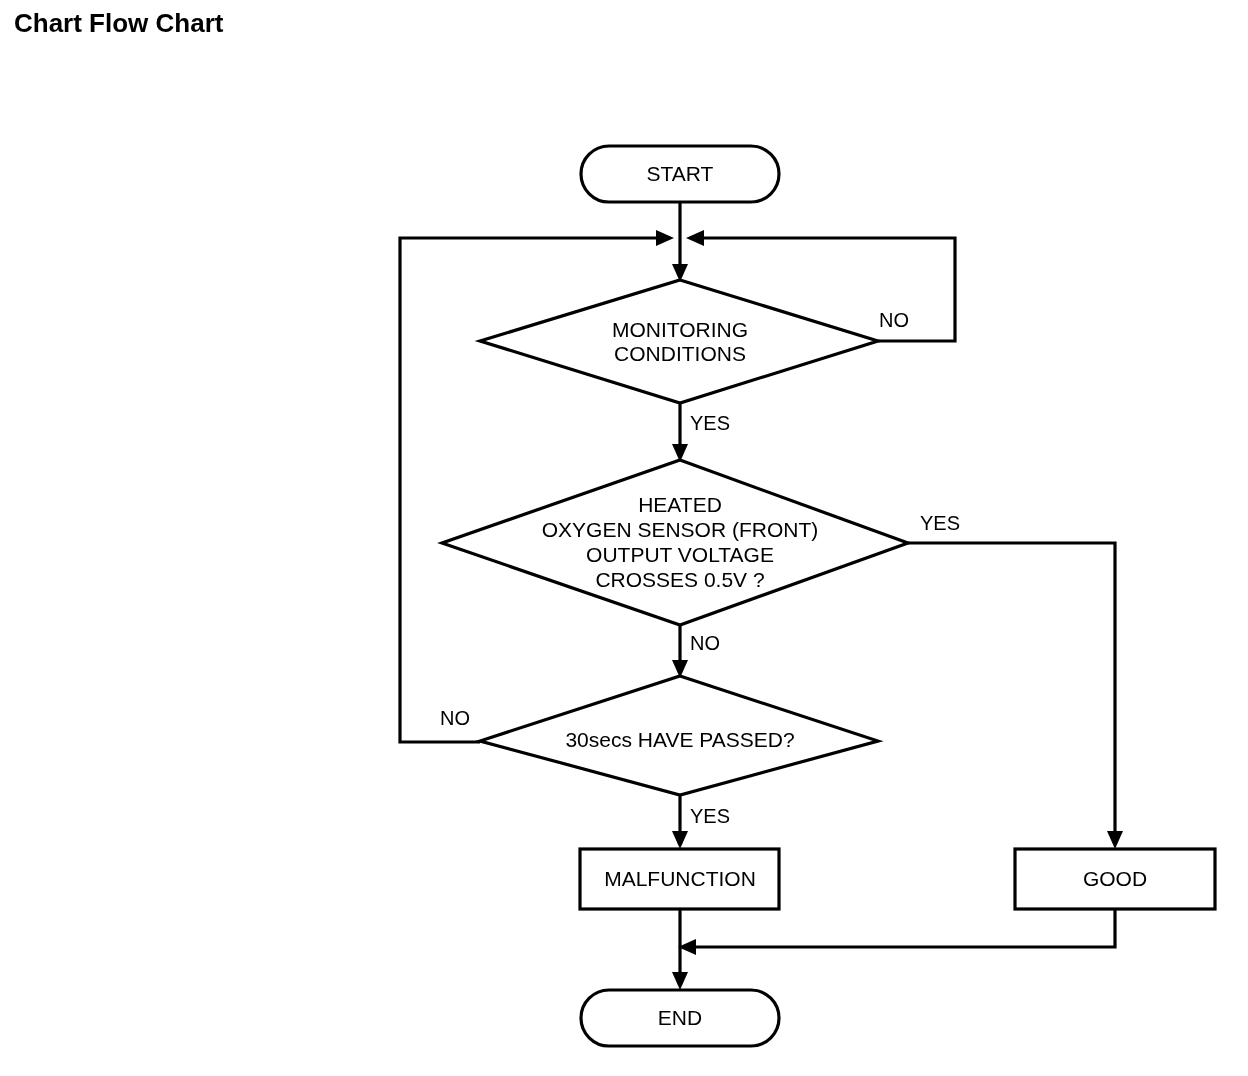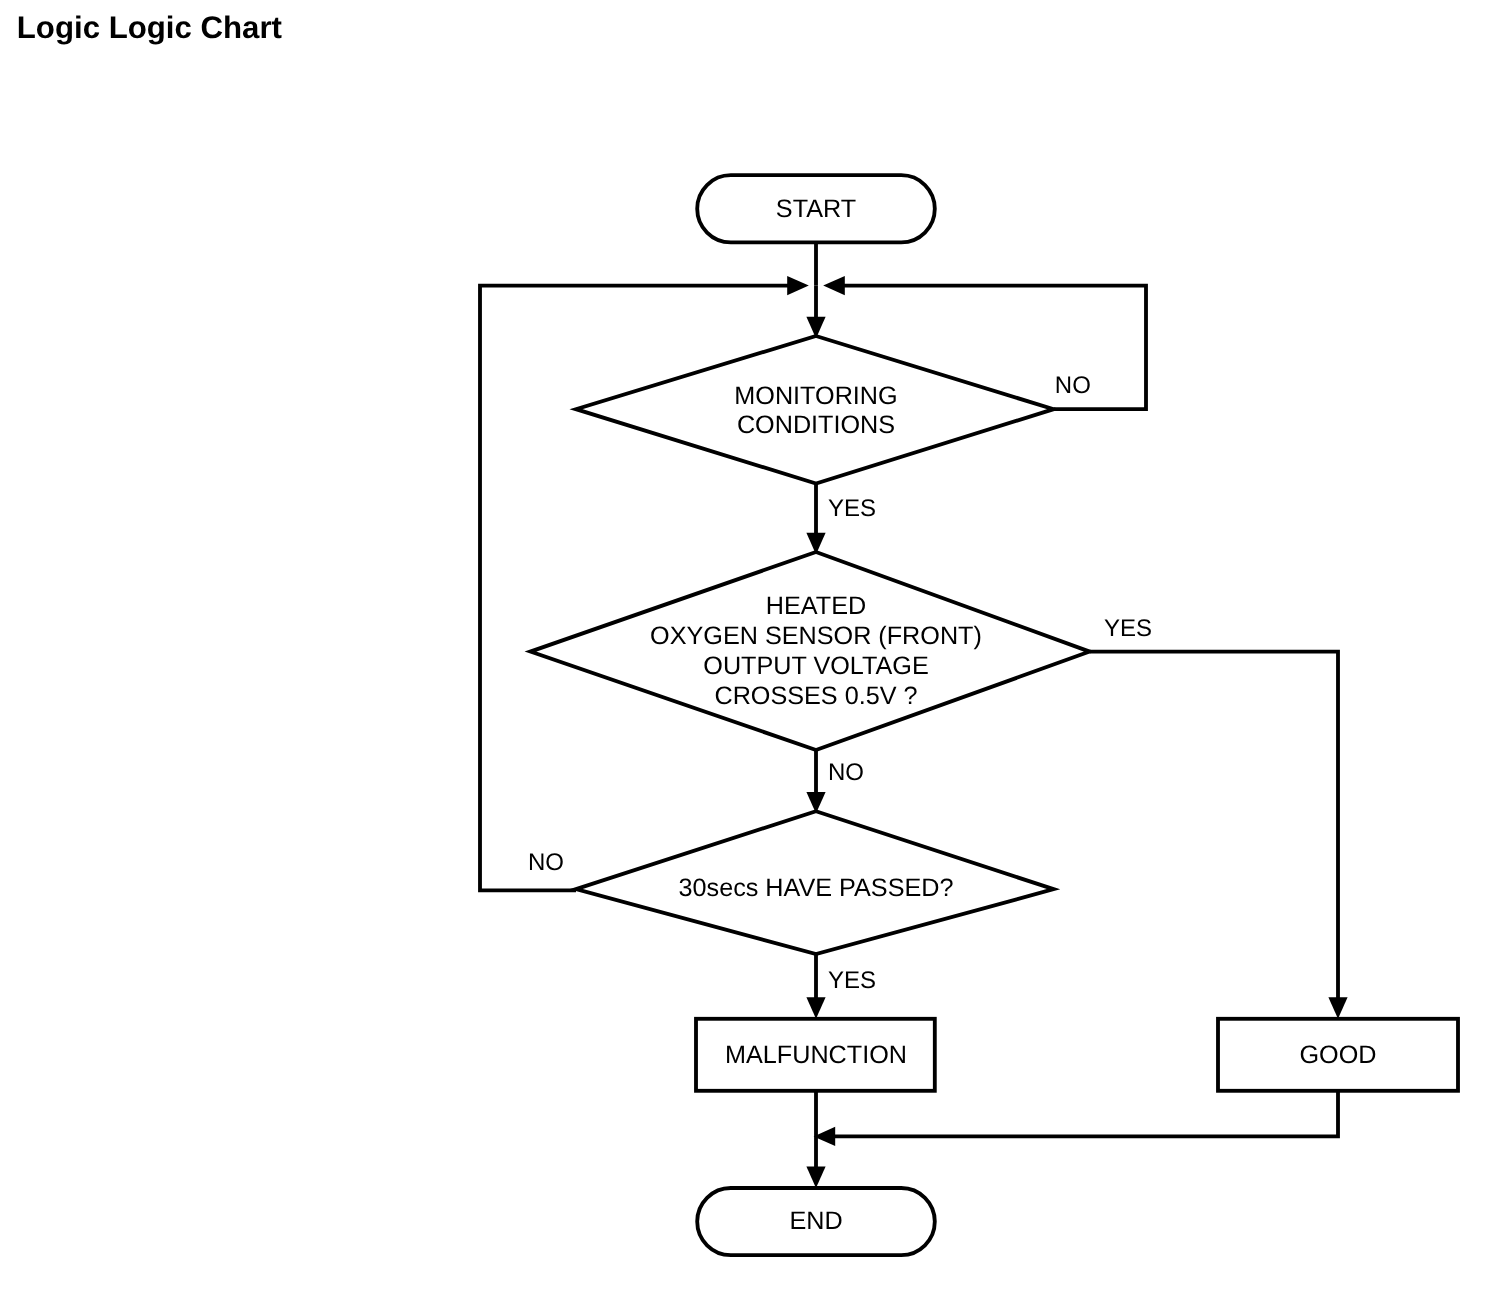--- a/index.html
+++ b/index.html
@@ -60,21 +60,21 @@
     dominant-baseline: middle;
   }
   .arrow-head {
     fill: #000000;
     stroke: none;
   }
 </style>
 </head>
 <body>
 
-<div id="chart-title">Logic Logic Chart</div>
+<div id="chart-title">Chart Flow Chart</div>
 
 <svg id="flow-svg" viewBox="0 0 1248 1076" xmlns="http://www.w3.org/2000/svg">
 
   <g>
     <path class="conn" d="M 680 202 L 680 238"></path>
   </g>
 
   <g>
     <path class="conn" d="M 680 238 L 680 277"></path>
     <polygon class="arrow-head" points="680,282 672,264 688,264"></polygon>

